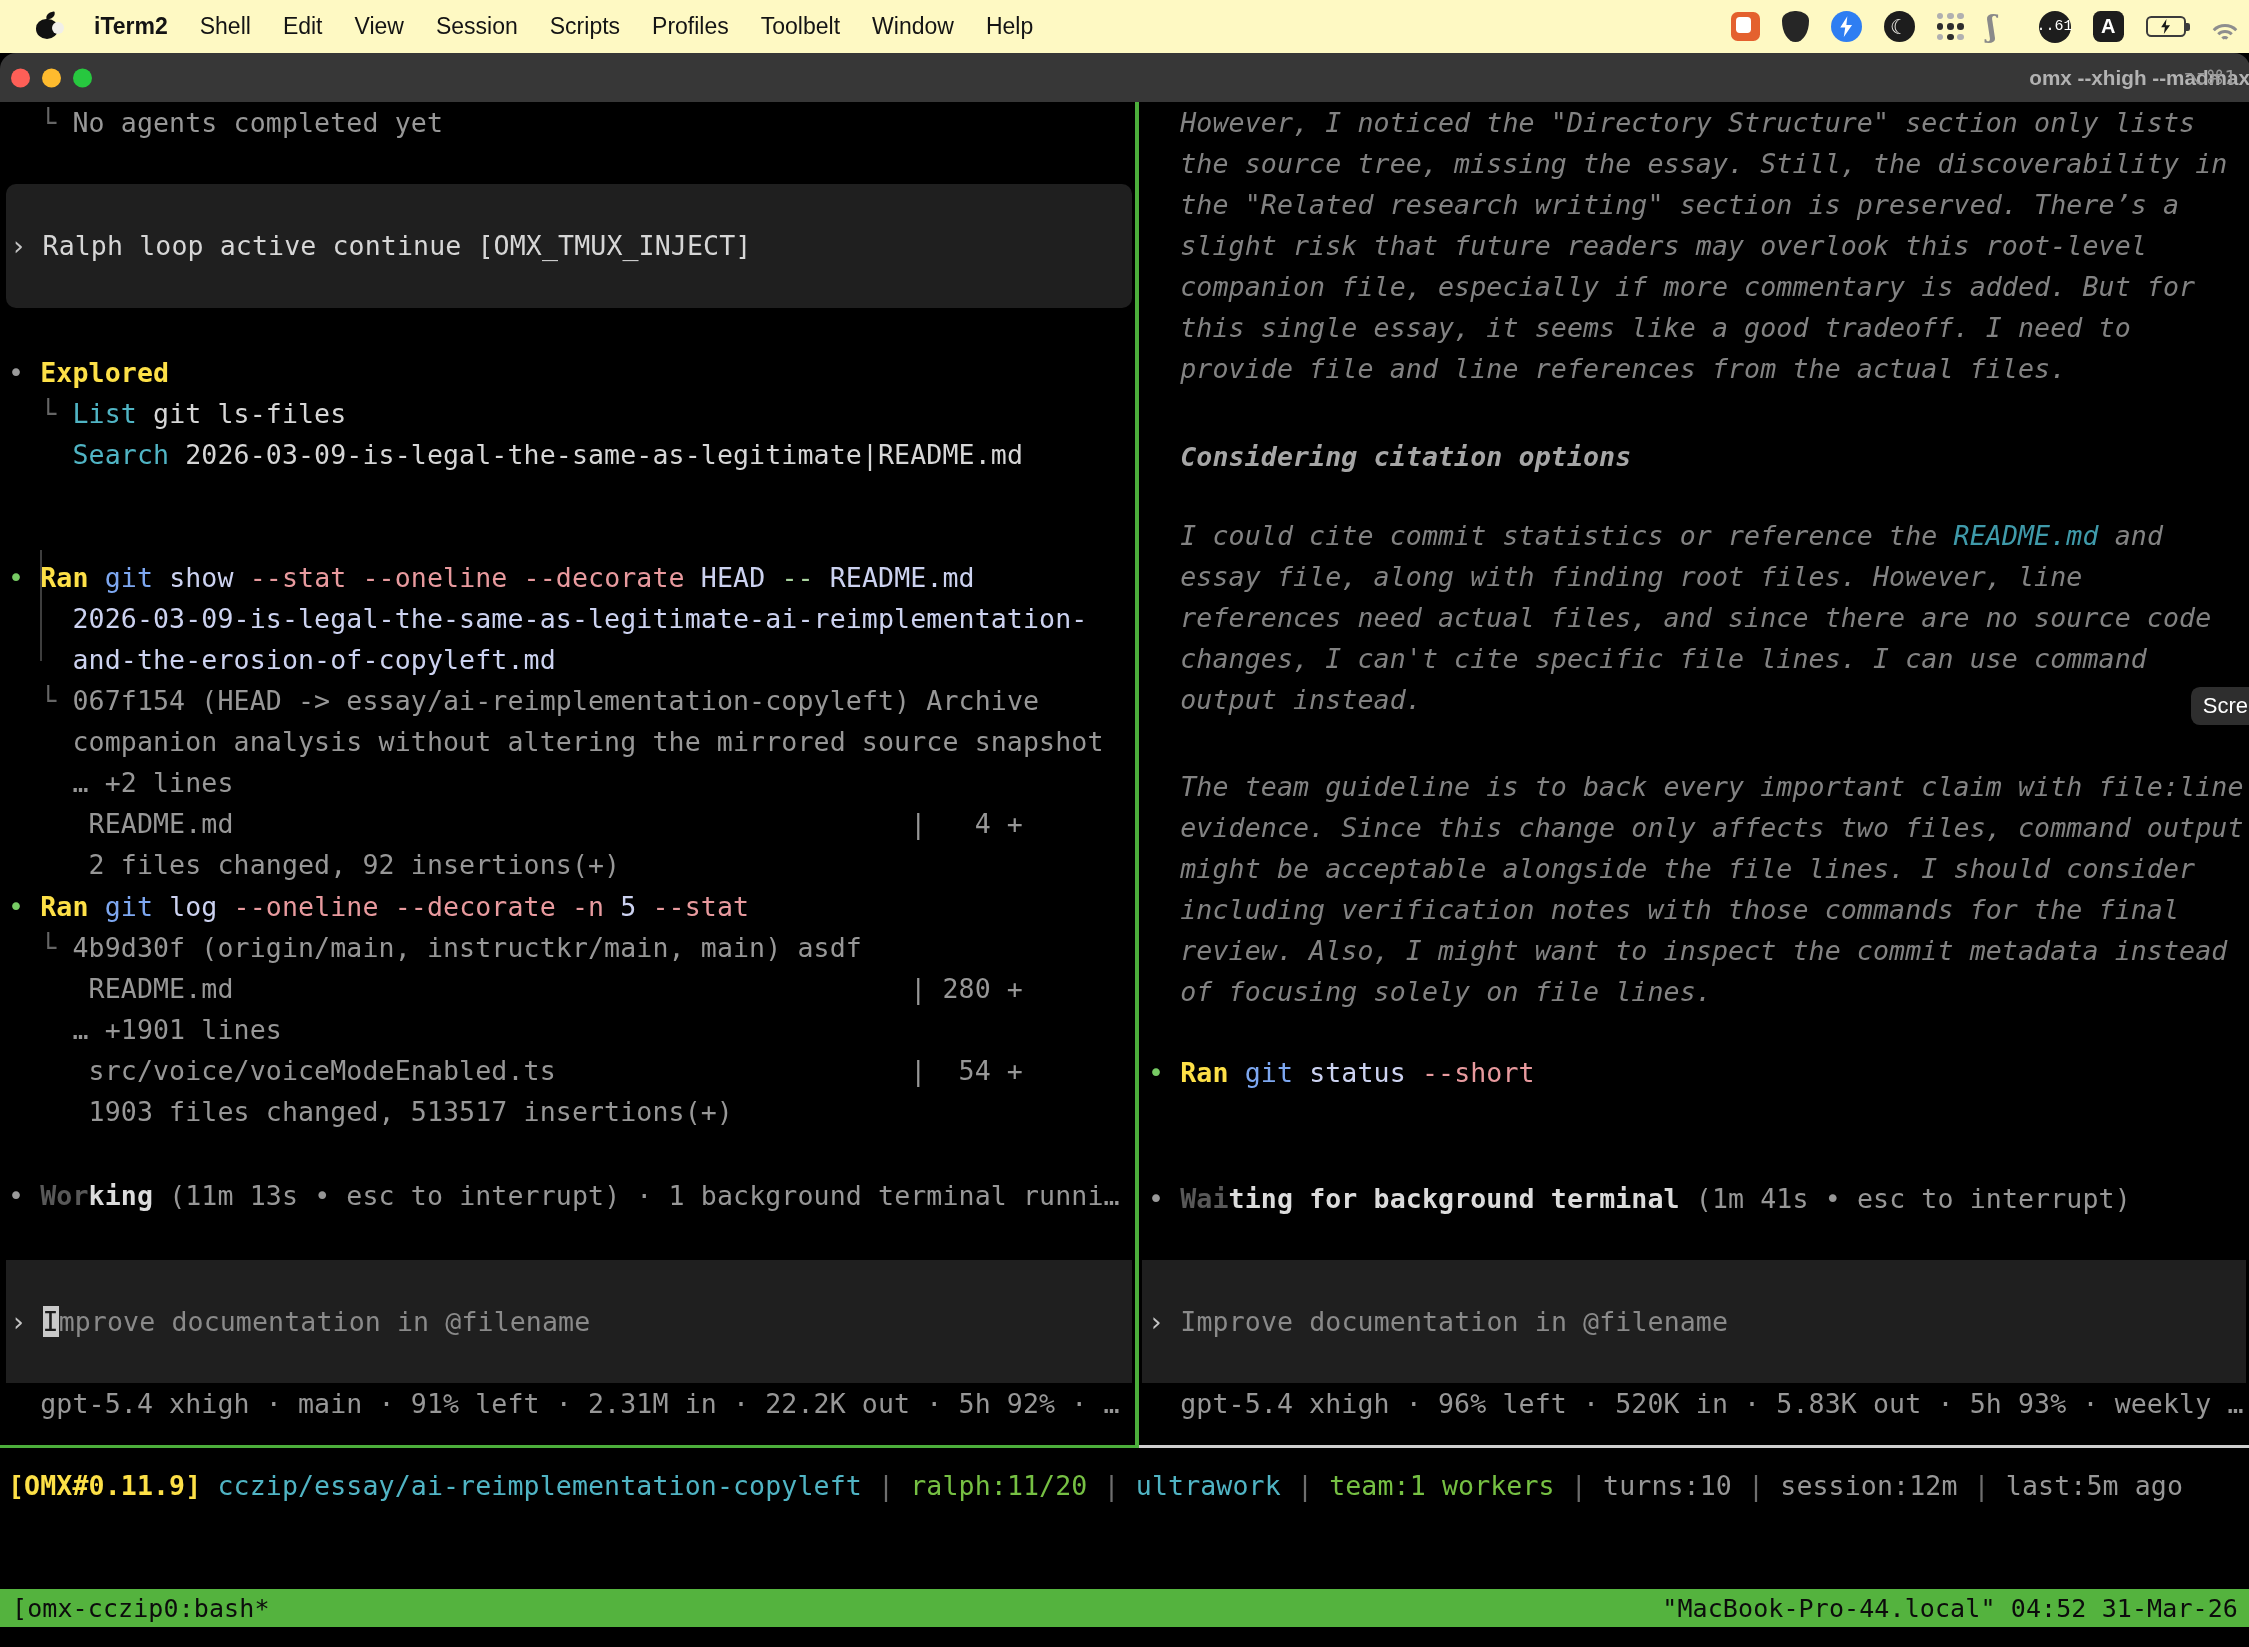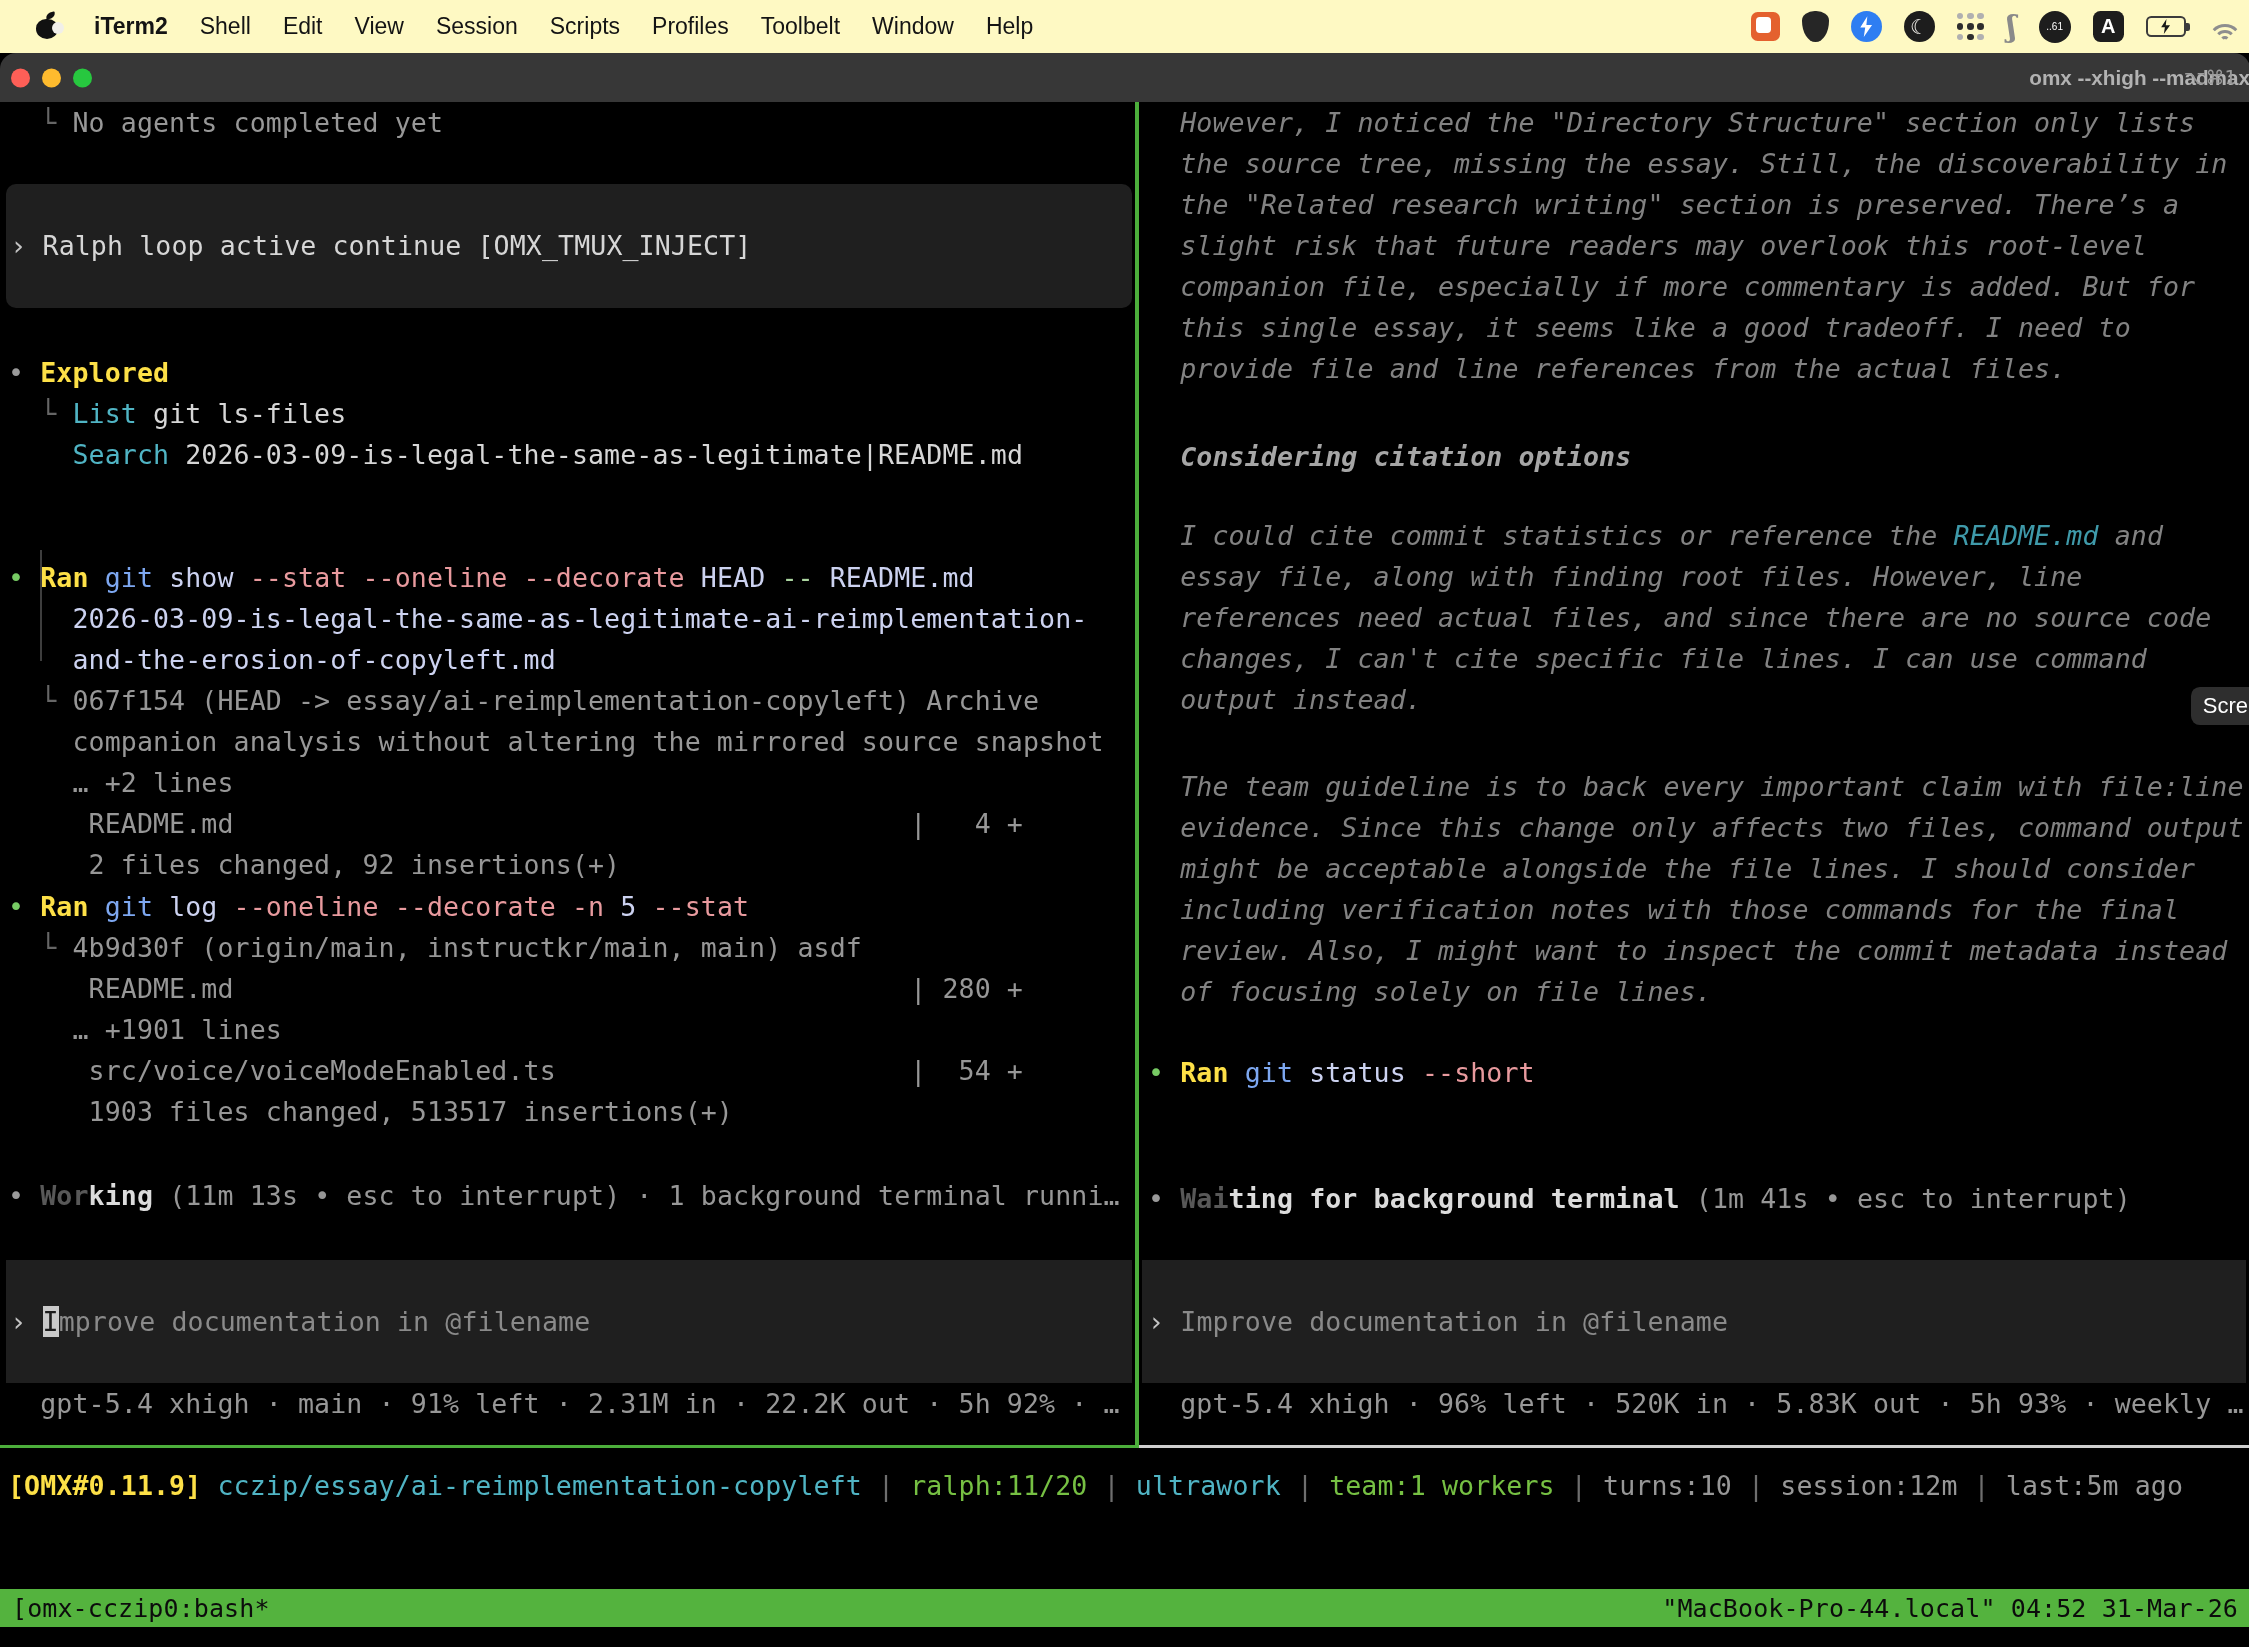--- a/index.html
+++ b/index.html
@@ -42,22 +42,22 @@
   .icon-bluebolt::after { content:""; position:absolute; left:9.6px; top:5.2px; width:11.8px; height:20.7px;
         background:#fff; clip-path:polygon(60% 0,0 55%,42% 55%,30% 100%,100% 42%,52% 42%); }
   .icon-moon { width:31px; height:31px; background:#1d1d1d; border-radius:50%;
                color:#f2f0ea; font-size:20.7px; display:flex; align-items:center;
                justify-content:center; }
   .icon-dots { display:grid; grid-template-columns:repeat(3,7.4px); grid-auto-rows:7.4px; gap:3px; }
   .icon-dots i { width:6.6px; height:6.6px; border-radius:50%; display:block; }
   .icon-squiggle { color:#8a8a8a; font-size:29.5px; font-weight:bold;
                    font-family:"DejaVu Serif", serif; }
   .icon-gauge { width:32px; height:32px; background:#1d1d1d; border-radius:50%; color:#fff;
-                font-size:10px; display:flex; align-items:center; justify-content:center;
-                font-family:Liberation Sans, sans-serif; }
+                font-size:15px; display:flex; align-items:center; justify-content:center;
+                font-family:Liberation Mono, monospace;margin-left:20px; }
   .icon-a { width:31px; height:31px; background:#1d1d1d; border-radius:7.4px; color:#fff;
             font-size:20px; font-weight:bold; display:flex; align-items:center; justify-content:center; }
   .icon-batt { position:relative; width:40px; height:20.7px; border:2.2px solid #3c3c3c;
                border-radius:5.2px; display:flex; align-items:center; justify-content:center; }
   .icon-batt::after { content:""; position:absolute; right:-5.9px; top:5.2px; width:3.7px; height:7.4px;
                       background:#3c3c3c; border-radius:0 2.2px 2.2px 0; }
   .icon-batt b { width:8.9px; height:14.8px; background:#1a1a1a;
                  clip-path:polygon(60% 0,0 55%,42% 55%,30% 100%,100% 42%,52% 42%); }
   .icon-wifi { position:relative; width:35px; height:26.6px; }
   .icon-wifi i { position:absolute; left:50%; bottom:0; transform:translateX(-50%);

